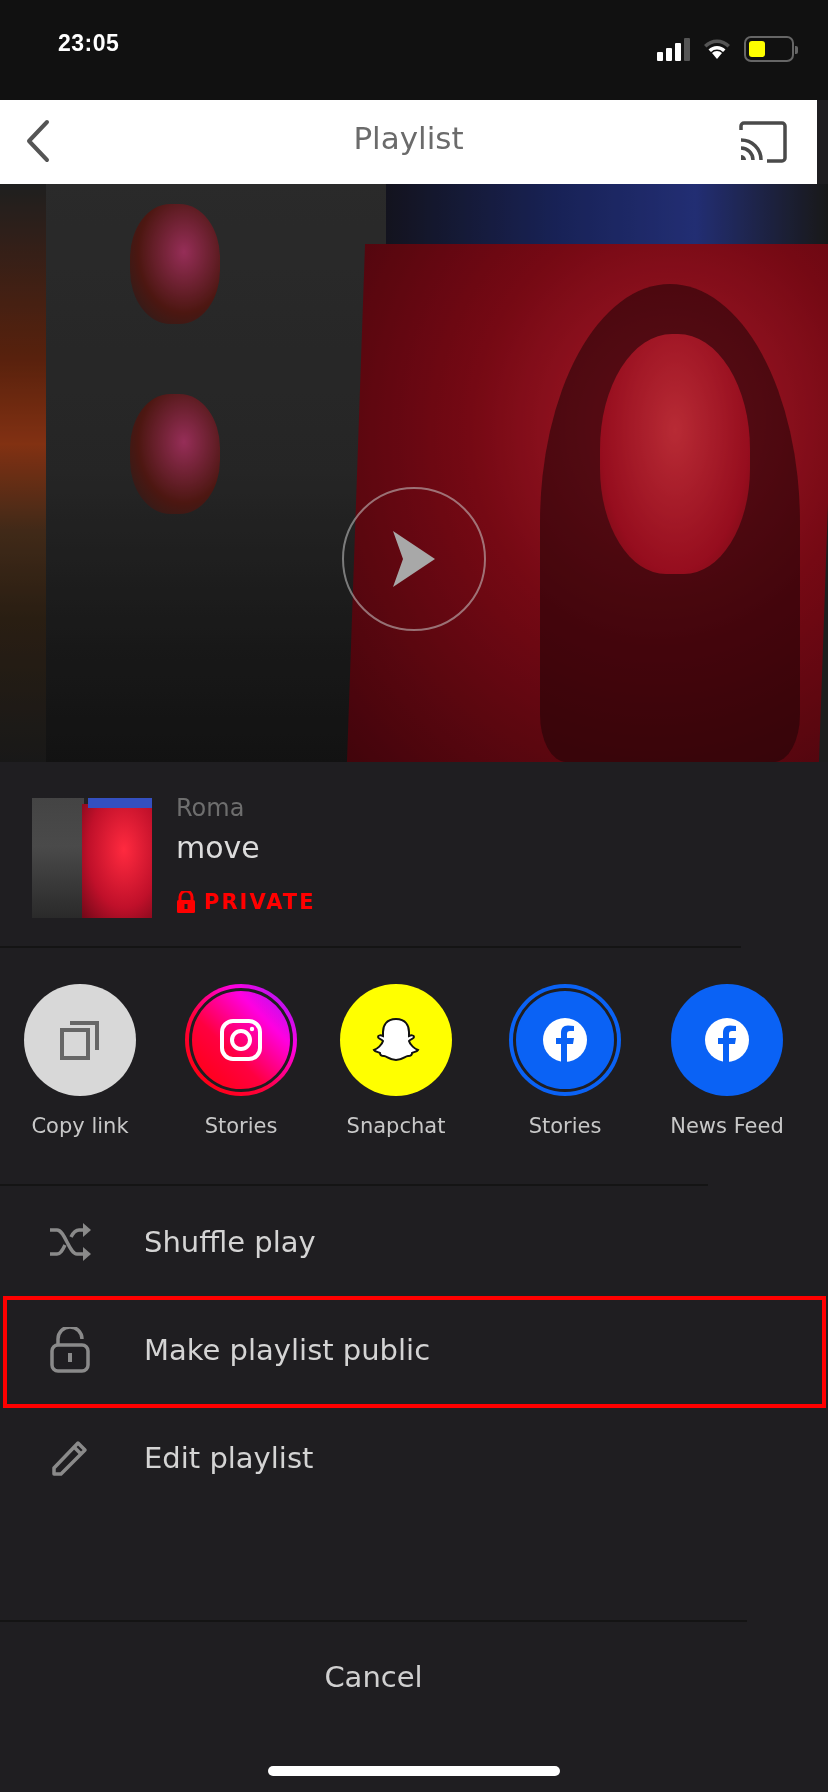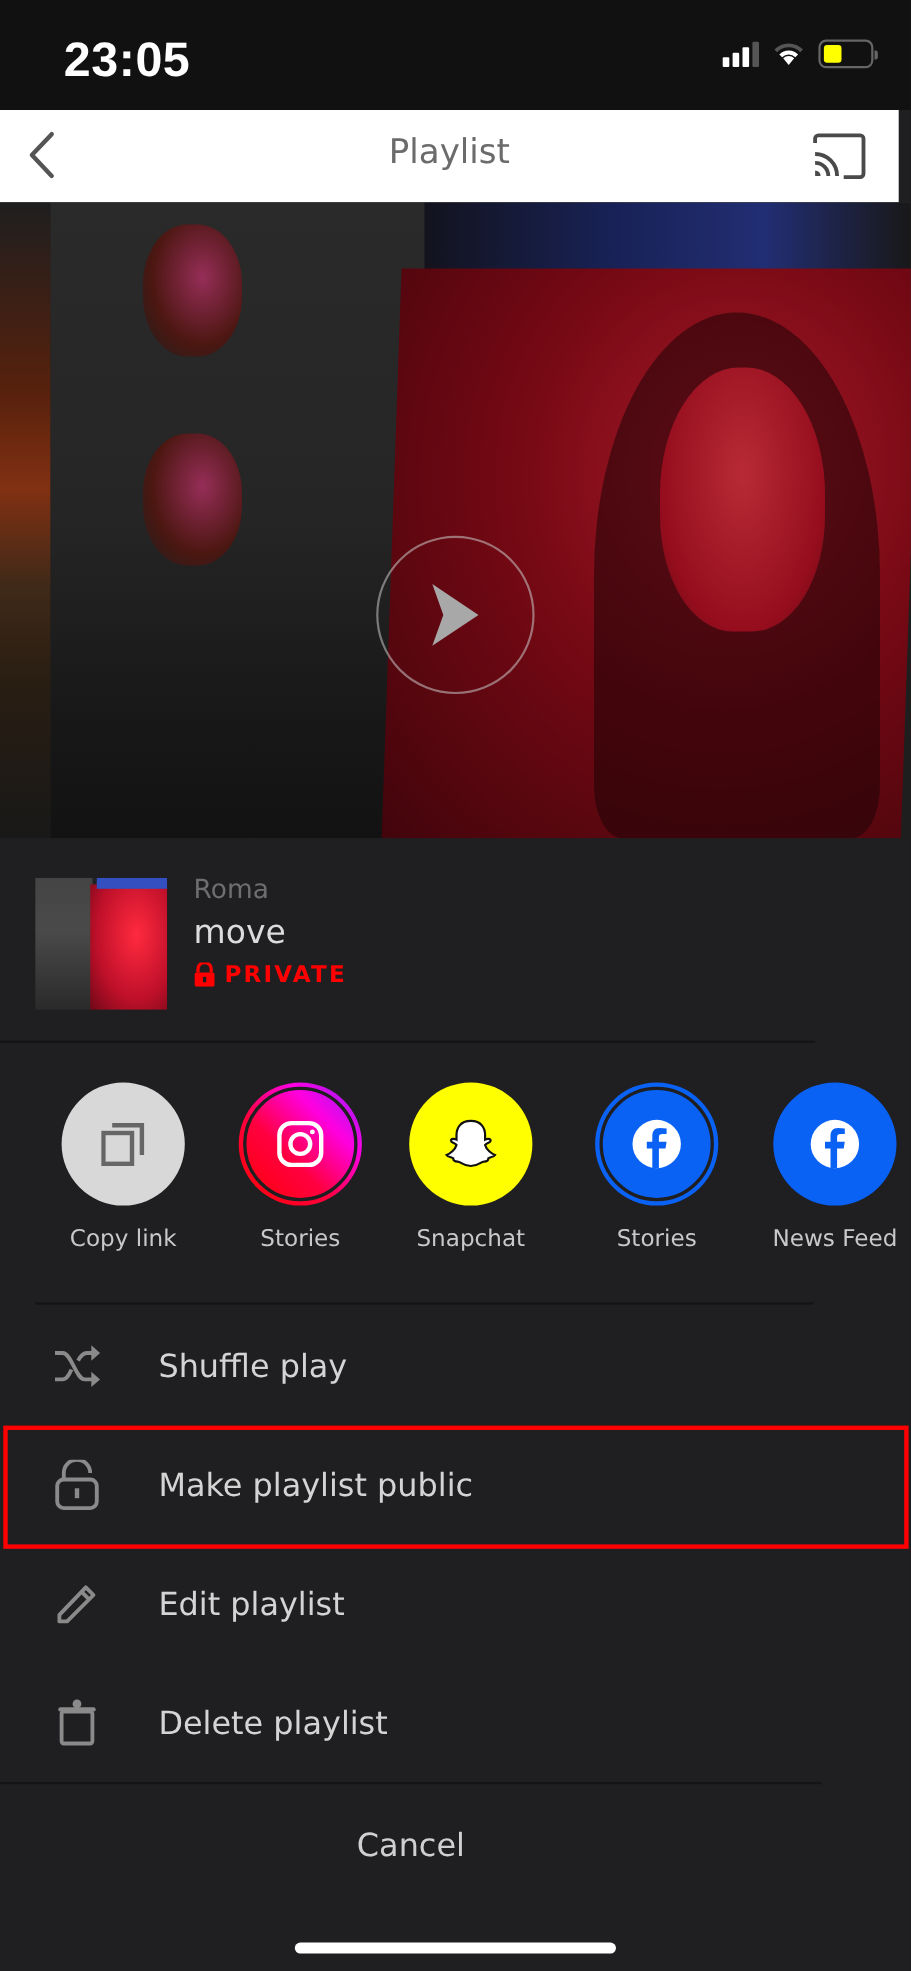--- a/index.html
+++ b/index.html
@@ -1,20 +1,20 @@
 <!DOCTYPE html>
 <html><head>
   <meta charset="utf-8">
   <style>
     * { box-sizing: border-box; margin: 0; padding: 0; }
     html, body { width: 828px; height: 1792px; background: #1f1e21; overflow: hidden; }
     body { font-family: "DejaVu Sans", sans-serif; position: relative; color: #d6d6d6; }
 
     .status-bar { position: absolute; left: 0; top: 0; width: 828px; height: 100px; background: #111111; }
-    .time { position: absolute; left: 58px; top: 30px; font-family: "Liberation Sans", sans-serif; font-size: 44px; font-weight: bold; color: #ffffff; letter-spacing: 0.5px; }
+    .time { position: absolute; left: 58px; top: 30px; font-family: "Liberation Sans", sans-serif; font-size: 23px; font-weight: bold; color: #ffffff; letter-spacing: 0.5px; }
     .status-icons { position: absolute; right: 34px; top: 36px; display: flex; align-items: center; gap: 12px; }
     .signal { display: flex; align-items: flex-end; gap: 3px; height: 24px; }
     .signal span { width: 6px; background: #fff; border-radius: 1px; display: block; }
     .battery { width: 50px; height: 26px; border: 2px solid #666; border-radius: 7px; position: relative; padding: 3px; }
     .battery .fill { width: 16px; height: 16px; background: #ffff00; border-radius: 3px; }
     .battery::after { content: ""; position: absolute; right: -6px; top: 8px; width: 3px; height: 8px; background: #666; border-radius: 0 2px 2px 0; }
 
     .nav-bar { position: absolute; left: 0; top: 100px; width: 817px; height: 84px; background: #ffffff; }
     .nav-title { position: absolute; left: 0; right: 0; top: 20px; text-align: center; font-size: 31px; color: #6b6b6b; }
     .back-btn { position: absolute; left: 18px; top: 16px; width: 40px; height: 50px; display: flex; align-items: center; justify-content: center; }
@@ -31,24 +31,24 @@
     .hero .dim { position: absolute; inset: 0; background: rgba(0,0,0,0.28); }
     .play-btn { position: absolute; left: 342px; top: 303px; width: 144px; height: 144px; border: 2px solid rgba(200,200,200,0.55); border-radius: 50%; display: flex; align-items: center; justify-content: center; }
 
     .playlist-info { position: absolute; left: 0; top: 762px; width: 741px; height: 186px; border-bottom: 2px solid #141414; }
     .thumb { position: absolute; left: 32px; top: 36px; width: 120px; height: 120px; overflow: hidden; background: #222; }
     .thumb .t-left { position: absolute; left: 0; top: 0; width: 52px; height: 120px; background: linear-gradient(180deg, #444 0%, #4a4a4a 40%, #2a2a2a 100%); }
     .thumb .t-right { position: absolute; left: 50px; top: 6px; width: 70px; height: 114px; background: radial-gradient(ellipse at 60% 40%, #ff2a3f 0%, #c0102a 60%, #700818 100%); }
     .thumb .t-blue { position: absolute; left: 56px; top: 0; width: 64px; height: 10px; background: #3450c0; }
     .owner { position: absolute; left: 176px; top: 32px; font-size: 24px; color: #6e6e6e; }
     .title { position: absolute; left: 176px; top: 68px; font-size: 30px; color: #dcdcdc; }
-    .privacy { position: absolute; left: 176px; top: 112px; display: flex; align-items: center; gap: 8px; }
+    .privacy { position: absolute; left: 176px; top: 128px; display: flex; align-items: center; gap: 8px; }
     .privacy-label { font-size: 21px; font-weight: bold; color: #ff0000; letter-spacing: 2px; }
 
-    .share-row { position: absolute; left: 0; top: 950px; width: 708px; height: 236px; border-bottom: 2px solid #141414; margin-left: 32px; }
+    .share-row { position: absolute; left: 0; top: 950px; width: 708px; height: 236px; border-bottom: 2px solid #141414; }
     .share-item { position: absolute; top: 34px; width: 150px; text-align: center; }
     .share-circle { width: 112px; height: 112px; border-radius: 50%; margin: 0 auto; display: flex; align-items: center; justify-content: center; position: relative; }
     .share-label { margin-top: 18px; font-size: 21px; color: #c8c8c8; }
 
     .menu { position: absolute; left: 0; top: 1188px; width: 828px; }
     .menu-item { position: relative; height: 108px; display: flex; align-items: center; }
     .menu-icon { position: absolute; left: 46px; top: 30px; width: 48px; height: 48px; display: flex; align-items: center; justify-content: center; }
     .menu-label { position: absolute; left: 144px; font-size: 29px; color: #d4d4d4; }
     .highlight { position: absolute; left: 3px; top: 108px; width: 823px; height: 112px; border: 4px solid #ff0000; pointer-events: none; }
 
@@ -213,30 +213,20 @@
   <div class="menu-item">
     <div class="menu-icon">
       <svg width="42" height="42" viewBox="0 0 42 42">
         <path d="M5 31 L29 6 L36 13 L12 37 H5 Z" stroke="#8a8a8a" stroke-width="3.5" fill="none" stroke-linejoin="round"></path>
         <path d="M25 10 L32 17" stroke="#8a8a8a" stroke-width="3.5"></path>
       </svg>
     </div>
     <div class="menu-label">Edit playlist</div>
   </div>
 
-  <div class="menu-item">
-    <div class="menu-icon">
-      <svg width="38" height="44" viewBox="0 0 38 44">
-        <circle cx="19" cy="5" r="4" fill="#8a8a8a"></circle>
-        <rect x="2" y="8" width="34" height="4" rx="2" fill="#8a8a8a"></rect>
-        <rect x="5" y="12" width="28" height="29" rx="2" fill="none" stroke="#8a8a8a" stroke-width="3.5"></rect>
-      </svg>
-    </div>
-    <div class="menu-label">Delete playlist</div>
-  </div>
 
   <div class="highlight"></div>
 </div>
 
 <div class="cancel">
   <span class="cancel-label">Cancel</span>
 </div>
 
 <div class="home-indicator"></div>
 

